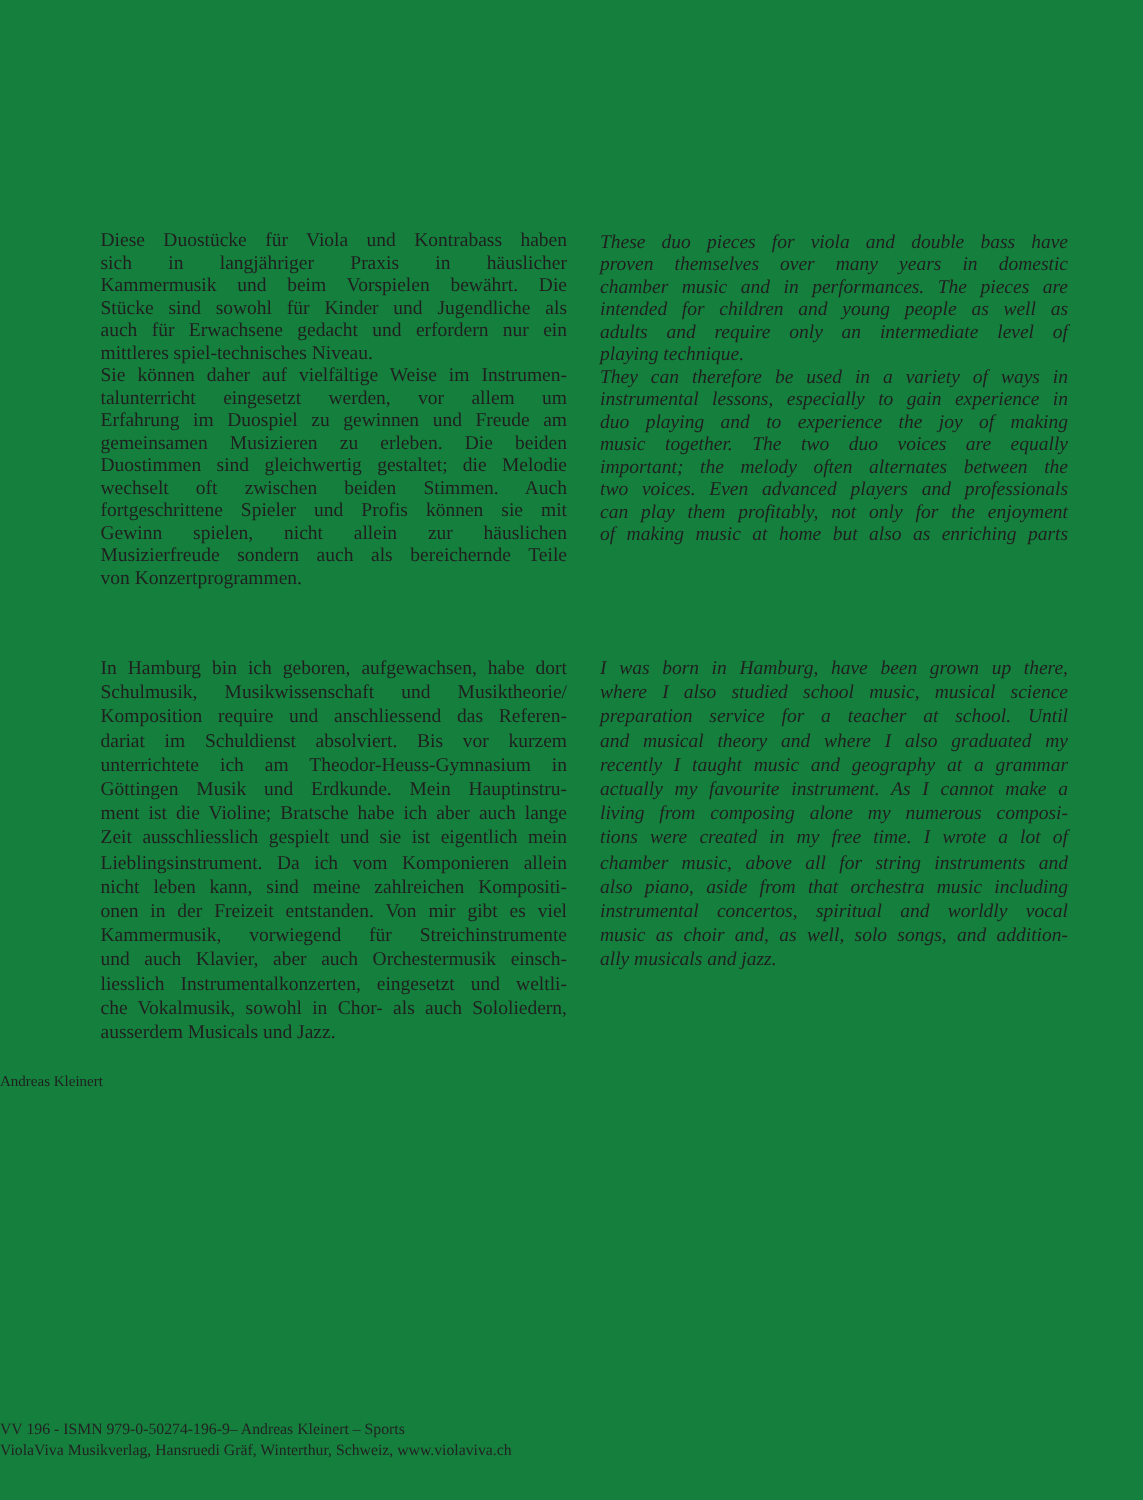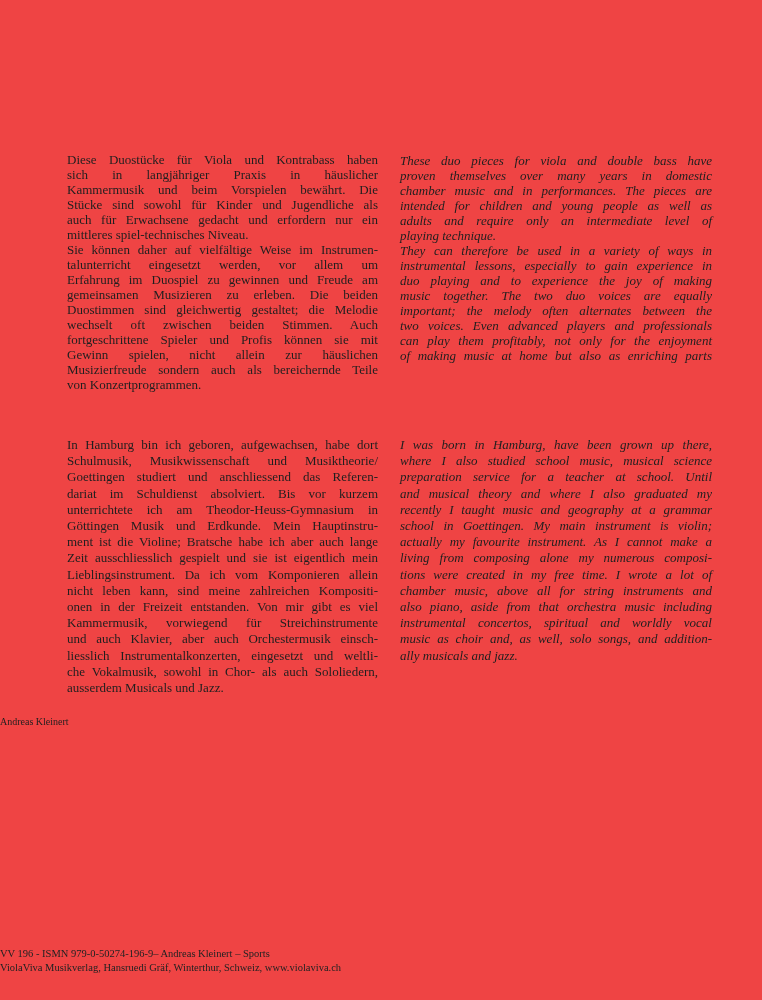--- a/index.html
+++ b/index.html
@@ -1,21 +1,21 @@
 <!DOCTYPE html>
 <html><head>
 <meta charset="utf-8">
 <style>
   html, body { margin: 0; padding: 0; background: #888; }
   .page {
     position: relative;
     width: 762px;
     height: 1000px;
     margin: 0 auto;
-    background: #ef4444;
+    background: #15803d;
     color: #1f1f1f;
     font-family: "Liberation Serif", serif;
     overflow: hidden;
   }
   .col {
     position: absolute;
     font-size: 13px;
   }
   .col .line {
     text-align: justify;
@@ -90,21 +90,21 @@
       <div class="line">music together. The two duo voices are equally</div>
       <div class="line">important; the melody often alternates between the</div>
       <div class="line">two voices. Even advanced players and professionals</div>
       <div class="line">can play them profitably, not only for the enjoyment</div>
       <div class="line">of making music at home but also as enriching parts</div>
     </section>
 
   <section id="de2" class="col col-de">
       <div class="line">In Hamburg bin ich geboren, aufgewachsen, habe dort</div>
       <div class="line">Schulmusik, Musikwissenschaft und Musiktheorie/</div>
-      <div class="line">Goettingen studiert und anschliessend das Referen-</div>
+      <div class="line">Komposition require und anschliessend das Referen-</div>
       <div class="line">dariat im Schuldienst absolviert. Bis vor kurzem</div>
       <div class="line">unterrichtete ich am Theodor-Heuss-Gymnasium in</div>
       <div class="line">Göttingen Musik und Erdkunde. Mein Hauptinstru-</div>
       <div class="line">ment ist die Violine; Bratsche habe ich aber auch lange</div>
       <div class="line">Zeit ausschliesslich gespielt und sie ist eigentlich mein</div>
       <div class="line">Lieblingsinstrument. Da ich vom Komponieren allein</div>
       <div class="line">nicht leben kann, sind meine zahlreichen Kompositi-</div>
       <div class="line">onen in der Freizeit entstanden. Von mir gibt es viel</div>
       <div class="line">Kammermusik, vorwiegend für Streichinstrumente</div>
       <div class="line">und auch Klavier, aber auch Orchestermusik einsch-</div>
@@ -112,21 +112,20 @@
       <div class="line">che Vokalmusik, sowohl in Chor- als auch Sololiedern,</div>
       <div class="line last">ausserdem Musicals und Jazz.</div>
     </section>
 
   <section id="en2" class="col col-en">
       <div class="line">I was born in Hamburg, have been grown up there,</div>
       <div class="line">where I also studied school music, musical science</div>
       <div class="line">preparation service for a teacher at school. Until</div>
       <div class="line">and musical theory and where I also graduated my</div>
       <div class="line">recently I taught music and geography at a grammar</div>
-      <div class="line">school in Goettingen. My main instrument is violin;</div>
       <div class="line">actually my favourite instrument. As I cannot make a</div>
       <div class="line">living from composing alone my numerous composi-</div>
       <div class="line">tions were created in my free time. I wrote a lot of</div>
       <div class="line">chamber music, above all for string instruments and</div>
       <div class="line">also piano, aside from that orchestra music including</div>
       <div class="line">instrumental concertos, spiritual and worldly vocal</div>
       <div class="line">music as choir and, as well, solo songs, and addition-</div>
       <div class="line last">ally musicals and jazz.</div>
     </section>
 

